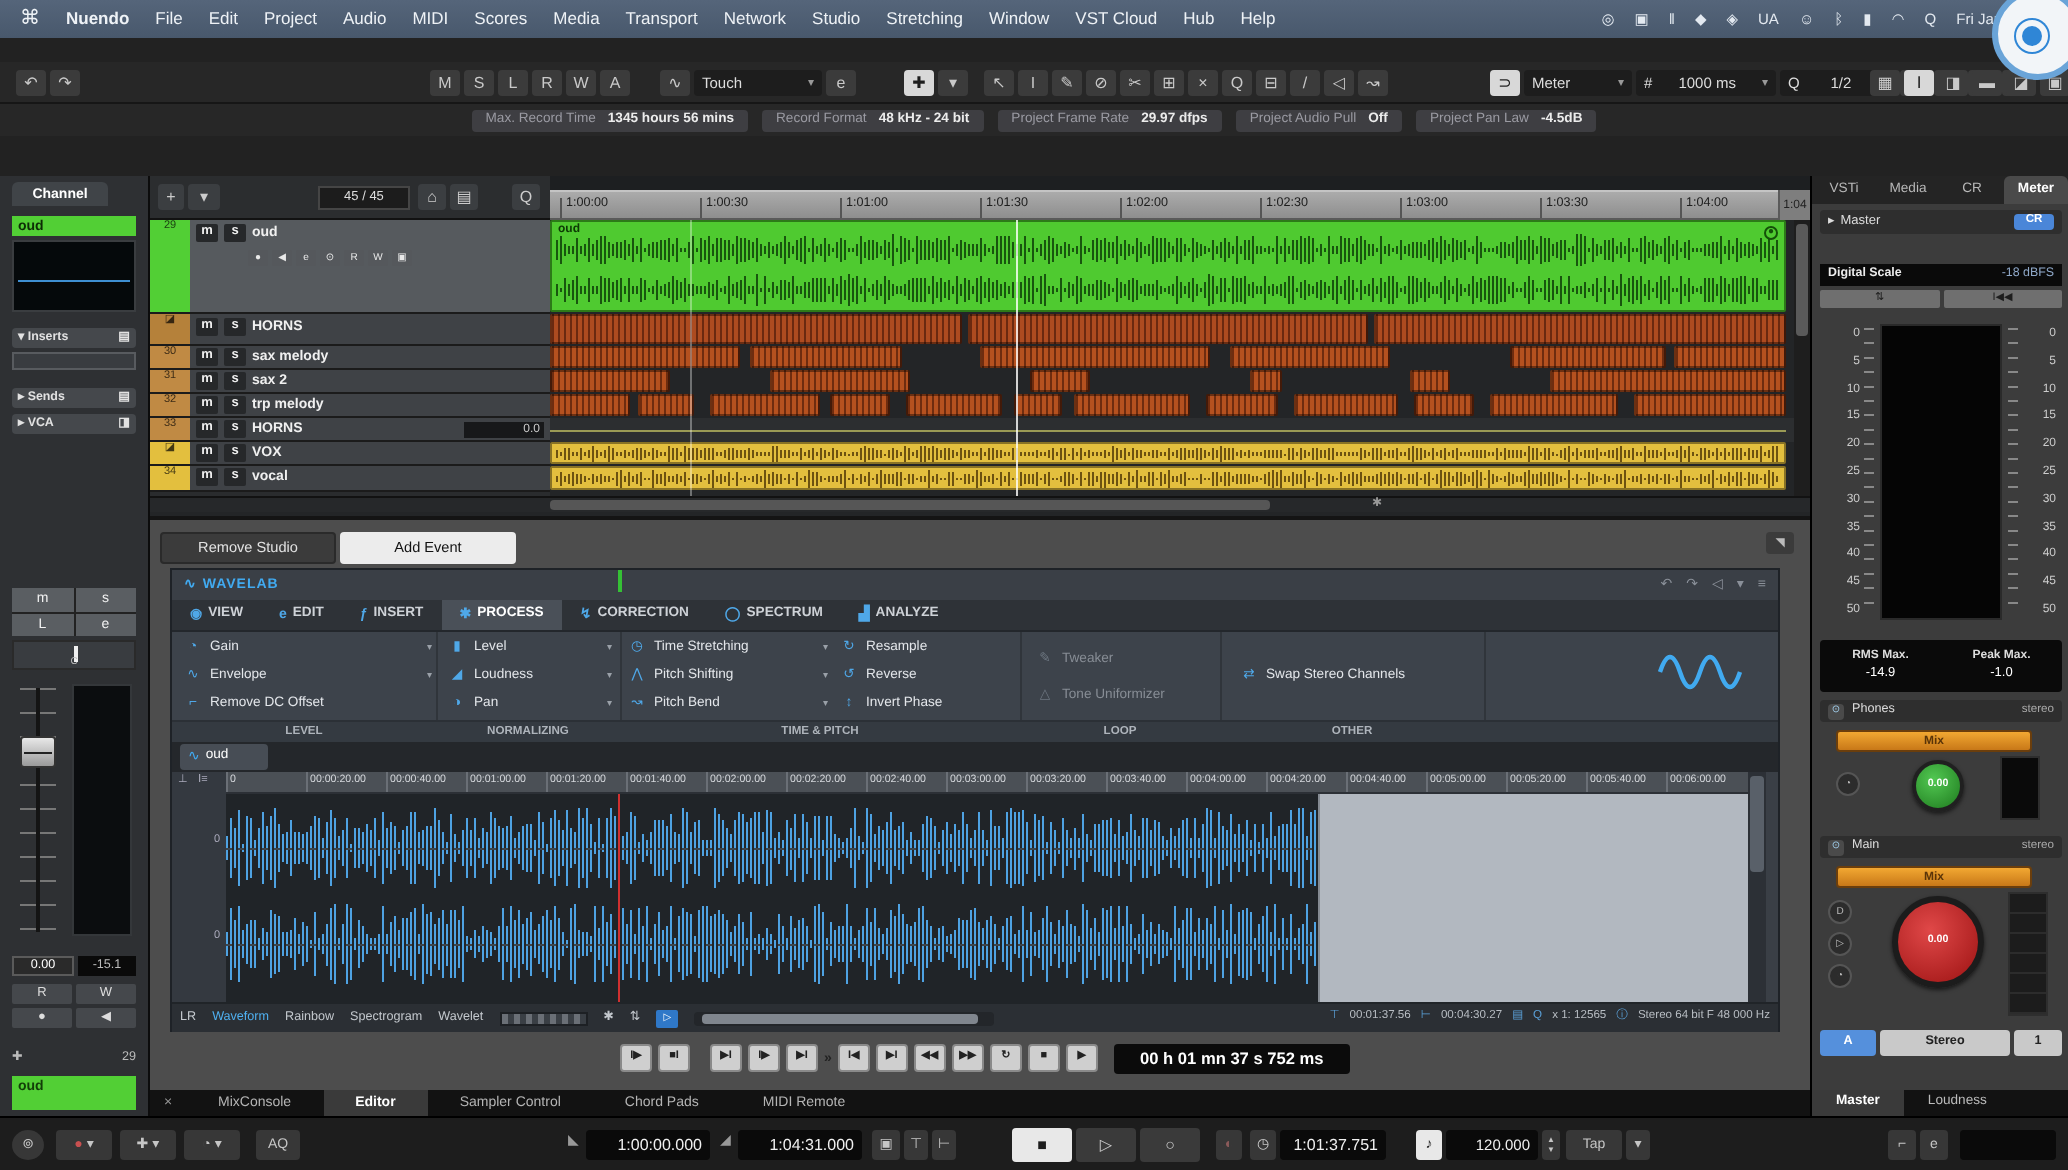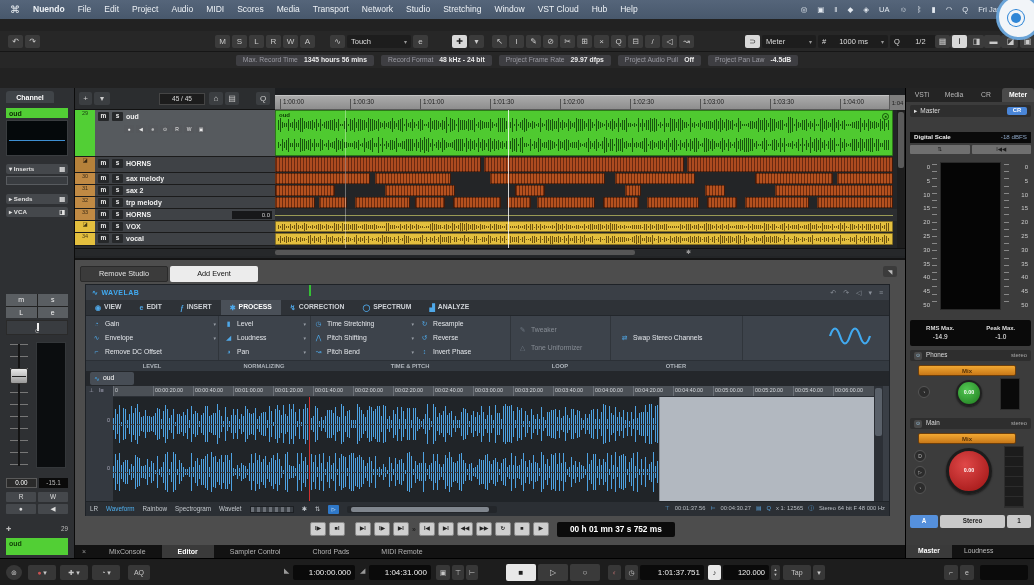--- a/index.html
+++ b/index.html
@@ -2815,21 +2815,21 @@
     <span class="tpdisp" style="left:369px;width:62px">1:04:31.000</span>
     <span class="tpbtn" style="left:436px;width:14px">▣</span>
     <span class="tpbtn" style="left:452px;width:12px">⊤</span>
     <span class="tpbtn" style="left:466px;width:12px">⊢</span>
 
     <span class="bigbtn" style="left:506px;background:#e8e8e8;color:#1d1d1d">■</span>
     <span class="bigbtn" style="left:538px;background:#3a3a3a;color:#ccc">▷</span>
     <span class="bigbtn" style="left:570px;background:#3a3a3a;color:#ccc">○</span>
     <span class="tpbtn" style="left:608px;width:13px;color:#8a5a5a">◐</span>
     <span class="tpbtn" style="left:625px;width:13px">◷</span>
-    <span class="tpdisp" style="left:640px;width:64px">1:01:37.751</span>
+    <span class="tpdisp" style="left:640px;width:53px">1:01:37.751</span>
     <span class="tpbtn" style="left:708px;width:13px;background:#e8e8e8;color:#1d1d1d">♪</span>
     <span class="tpdisp" style="left:723px;width:46px;font-size:7.5px">120.000</span>
     <span class="tpbtn" style="left:771px;width:9px;flex-direction:column;font-size:4px;gap:1px">
       <i class="g">▲</i>
         <i class="g">▼</i>
       </span>
     <span class="tpbtn" style="left:783px;width:28px">Tap</span>
     <span class="tpbtn" style="left:813px;width:12px">▾</span>
 
     <span class="tpbtn" style="left:944px;width:14px">⌐</span>

